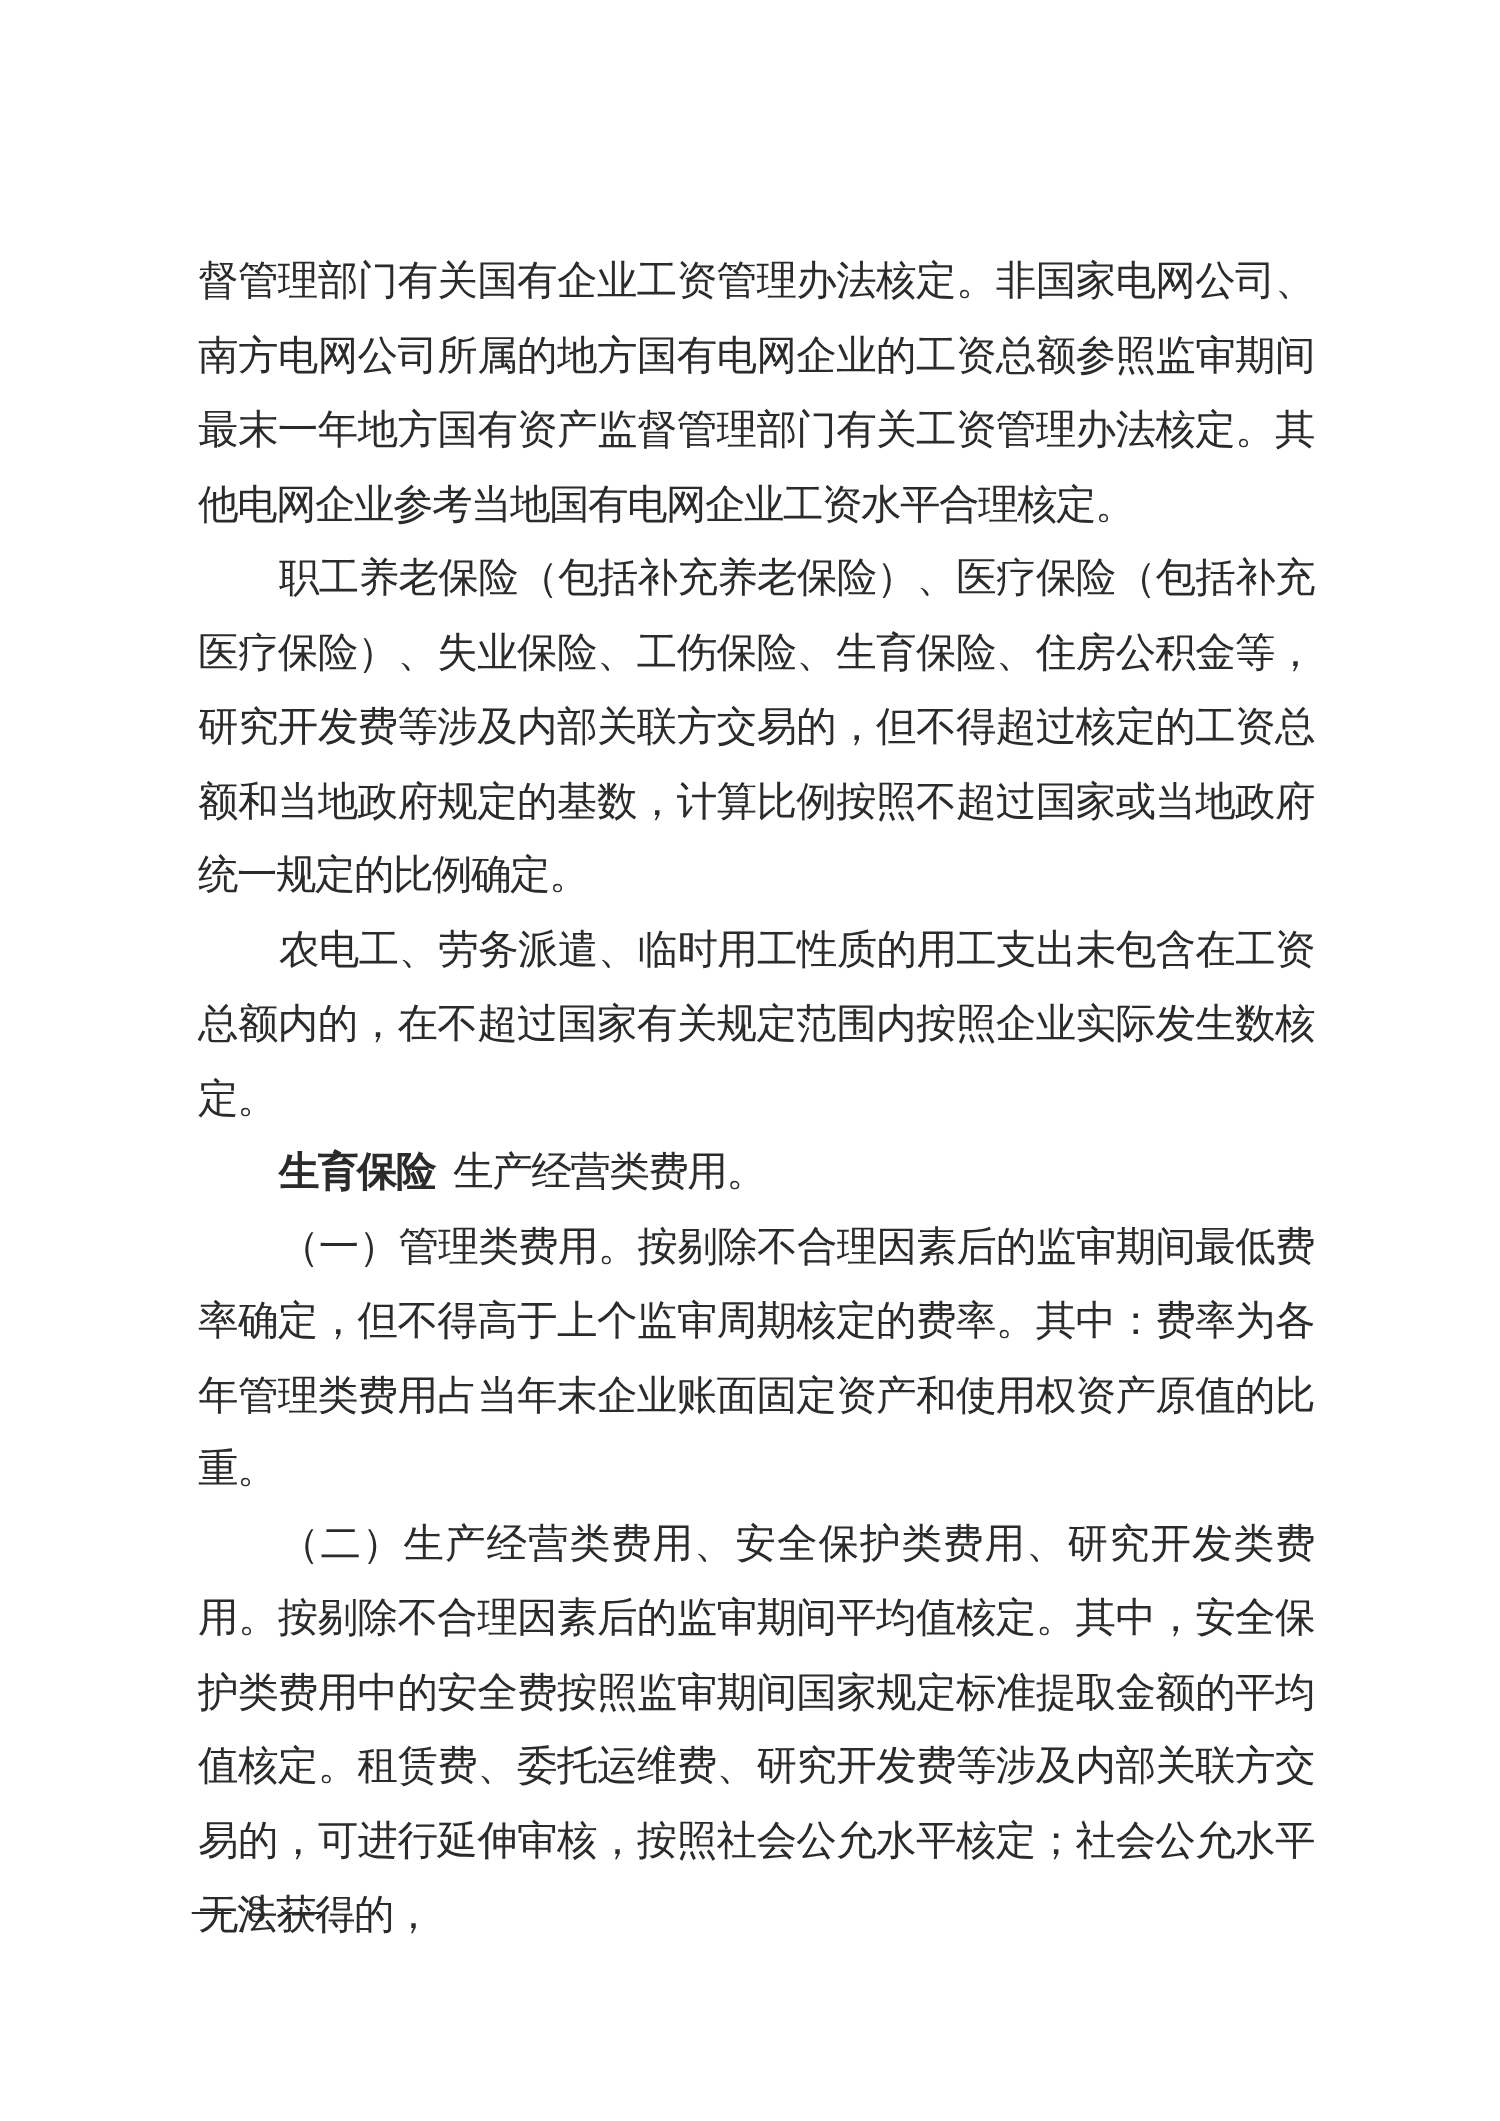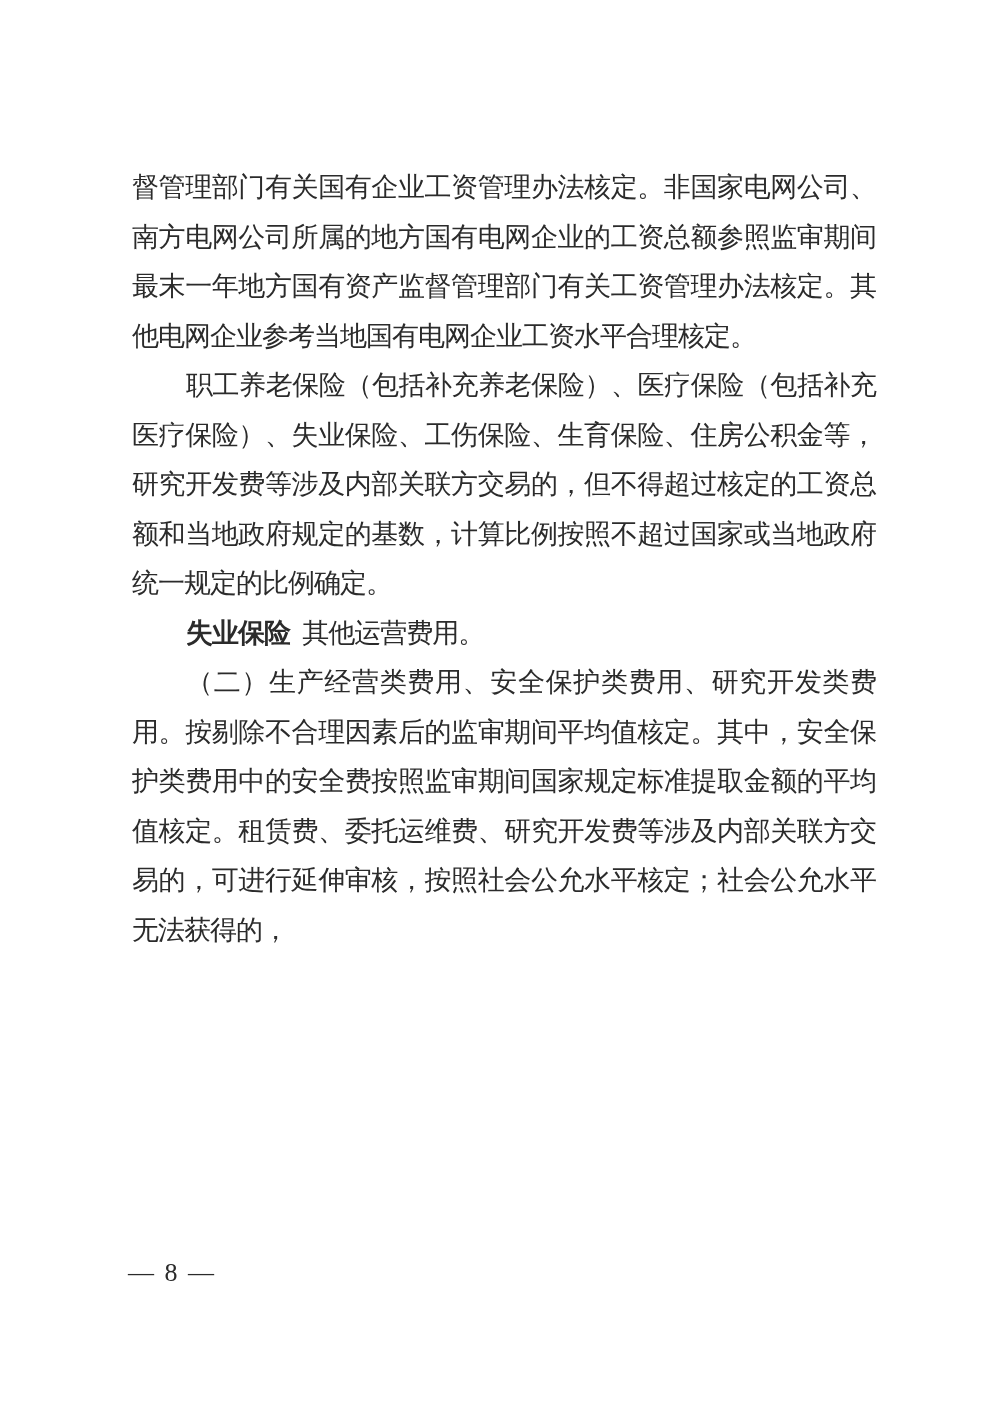--- a/index.html
+++ b/index.html
@@ -51,25 +51,27 @@
 
 <div class="page">
 
   <div class="text-block">
 
     <p>督管理部门有关国有企业工资管理办法核定。非国家电网公司、南方电网公司所属的地方国有电网企业的工资总额参照监审期间最末一年地方国有资产监督管理部门有关工资管理办法核定。其他电网企业参考当地国有电网企业工资水平合理核定。</p>
 
 
     <p class="indent">职工养老保险（包括补充养老保险）、医疗保险（包括补充医疗保险）、失业保险、工伤保险、生育保险、住房公积金等，研究开发费等涉及内部关联方交易的，但不得超过核定的工资总额和当地政府规定的基数，计算比例按照不超过国家或当地政府统一规定的比例确定。</p>
 
+    <p class="indent">农电工、劳务派遣、临时用工性质的用工支出未包含在工资总额内的，在不超过国家有关规定范围内按照企业实际发生数核定。</p>
 
     <p class="indent">
-      <span class="bold-lead">失业保险</span><span>其他运营费用。</span>
+      <span class="bold-lead">生育保险</span><span>生产经营类费用。</span>
     </p>
 
+    <p class="indent">（一）管理类费用。按剔除不合理因素后的监审期间最低费率确定，但不得高于上个监审周期核定的费率。其中：费率为各年管理类费用占当年末企业账面固定资产和使用权资产原值的比重。</p>
 
     <p class="indent">（二）生产经营类费用、安全保护类费用、研究开发类费用。按剔除不合理因素后的监审期间平均值核定。其中，安全保护类费用中的安全费按照监审期间国家规定标准提取金额的平均值核定。租赁费、委托运维费、研究开发费等涉及内部关联方交易的，可进行延伸审核，按照社会公允水平核定；社会公允水平无法获得的，</p>
 
   </div>
 
   <div class="footer">— 8 —</div>
 
 </div>
 
 </body></html>

